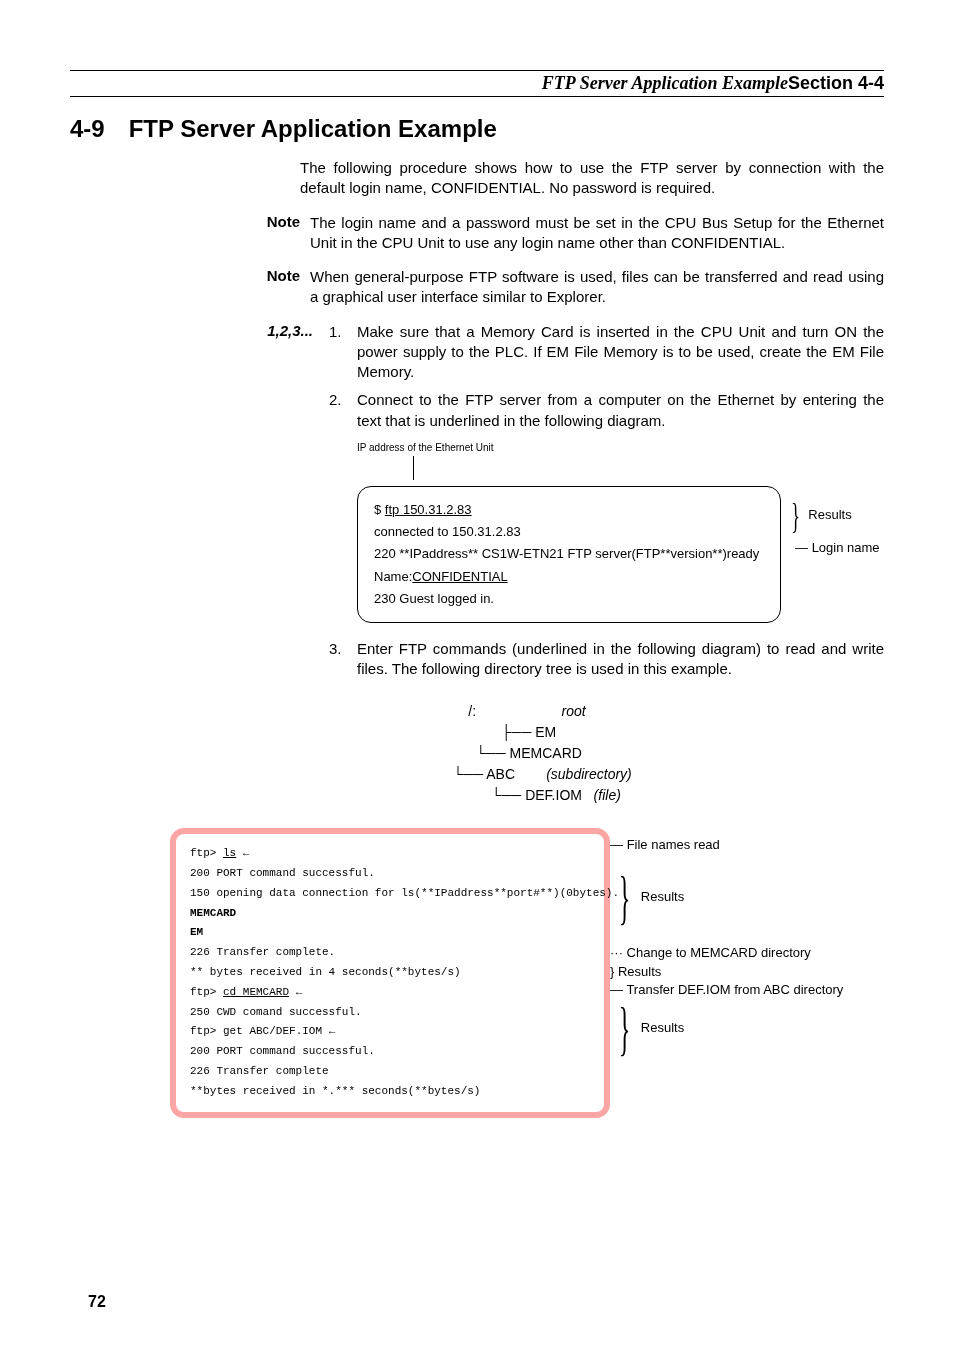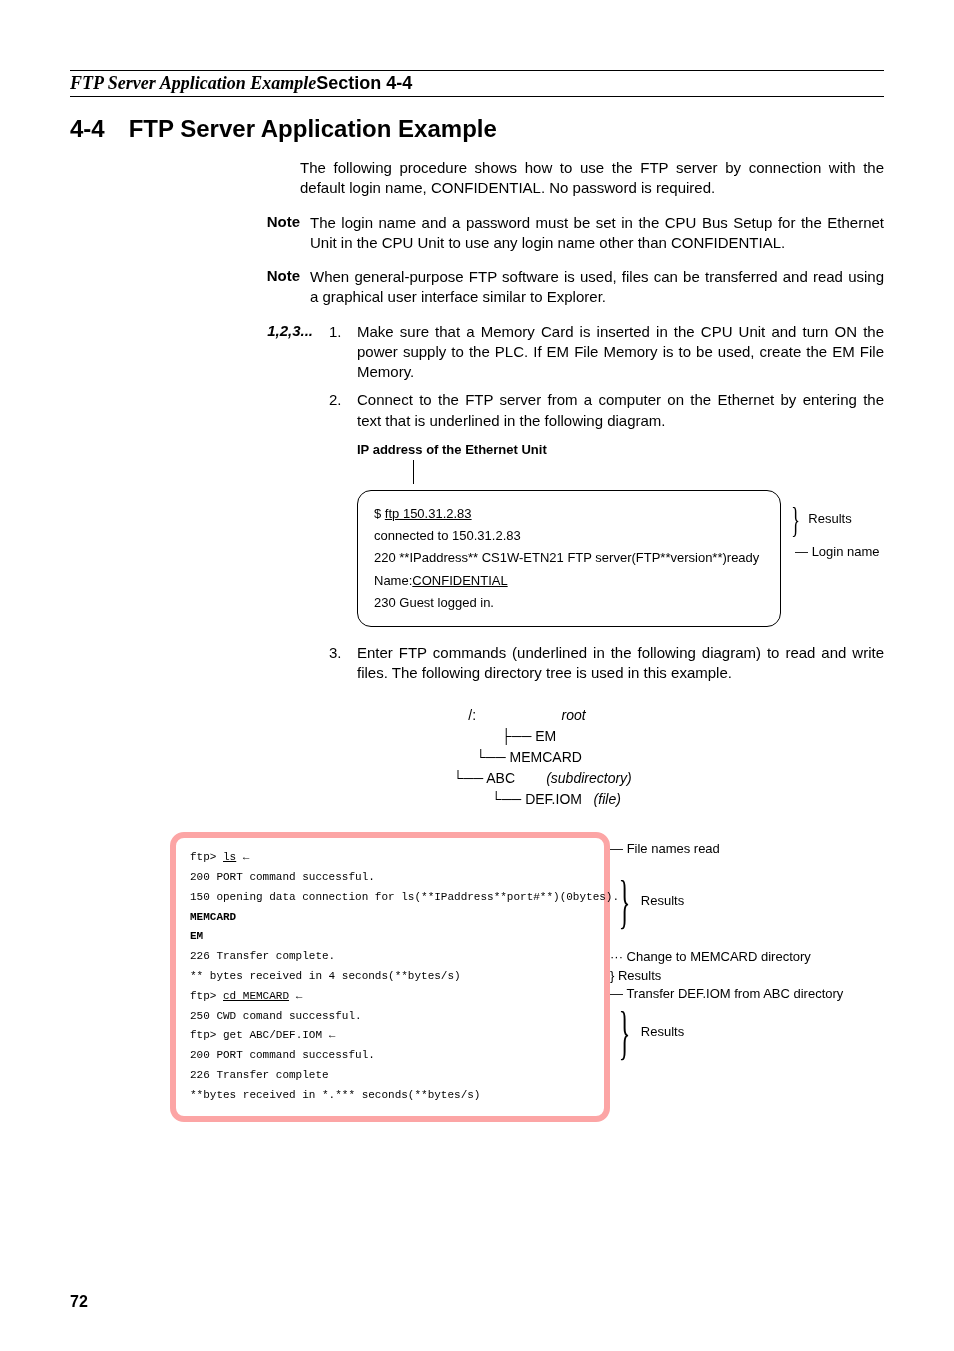--- a/index.html
+++ b/index.html
@@ -17,21 +17,21 @@
     box-sizing: border-box;
     position: relative;
   }
   .hr-top {
     border: none;
     border-top: 1.5px solid #000;
     margin: 0 0 2px 0;
   }
   .header-row {
     display: flex;
-    justify-content: flex-start;
+    justify-content: flex-end;
     align-items: baseline;
     margin-bottom: 2px;
   }
   .running-title {
     font-style: italic;
     font-weight: bold;
     font-size: 18px;
     font-family: "Times New Roman", Times, serif;
   }
   .running-section {
@@ -103,23 +103,22 @@
     flex-shrink: 0;
     font-size: 15px;
   }
   .step-body {
     flex: 1;
     font-size: 15px;
     line-height: 1.35;
     text-align: justify;
   }
   .diagram-caption {
-    font-size: 13px;
+    font-size: 10px;
     margin: 10px 0 0 0;
-    font-weight: bold;
   }
   .diagram-wrapper {
     margin-top: 6px;
     position: relative;
   }
   .terminal-box {
     border: 1px solid #000;
     border-radius: 14px;
     padding: 12px 16px 12px 16px;
     font-size: 13px;
@@ -190,21 +189,21 @@
     font-size: 60px;
     line-height: 50px;
     transform: scaleX(0.4);
     display: inline-block;
     font-family: "Times New Roman", serif;
     margin-right: 2px;
   }
   .pagenum {
     position: absolute;
     bottom: 40px;
-    left: 70px;
+    left: 88px;
     font-weight: bold;
     font-size: 16px;
   }
   .caption-tick {
     border-left: 1px solid #000;
     height: 24px;
     margin-left: 56px;
     margin-top: 2px;
     margin-bottom: 2px;
   }
@@ -214,21 +213,21 @@
 
 <div class="page">
 
   <hr class="hr-top">
   <div class="header-row">
     <span class="running-title">FTP Server Application Example</span>
     <span class="running-section">Section 4-4</span>
   </div>
   <hr class="hr-under">
 
-  <h1 class="section-title">4-4 FTP Server Application Example</h1>
+  <h1 class="section-title">4-9 FTP Server Application Example</h1>
 
   <div class="body-block">
     <p class="body-text">The following procedure shows how to use the FTP server by connection with the default login name, CONFIDENTIAL. No password is required.</p>
   </div>
 
   <div class="note-row">
     <div class="note-label">Note</div>
     <div class="note-body">The login name and a password must be set in the CPU Bus Setup for the Ethernet Unit in the CPU Unit to use any login name other than CONFIDENTIAL.</div>
   </div>
 

